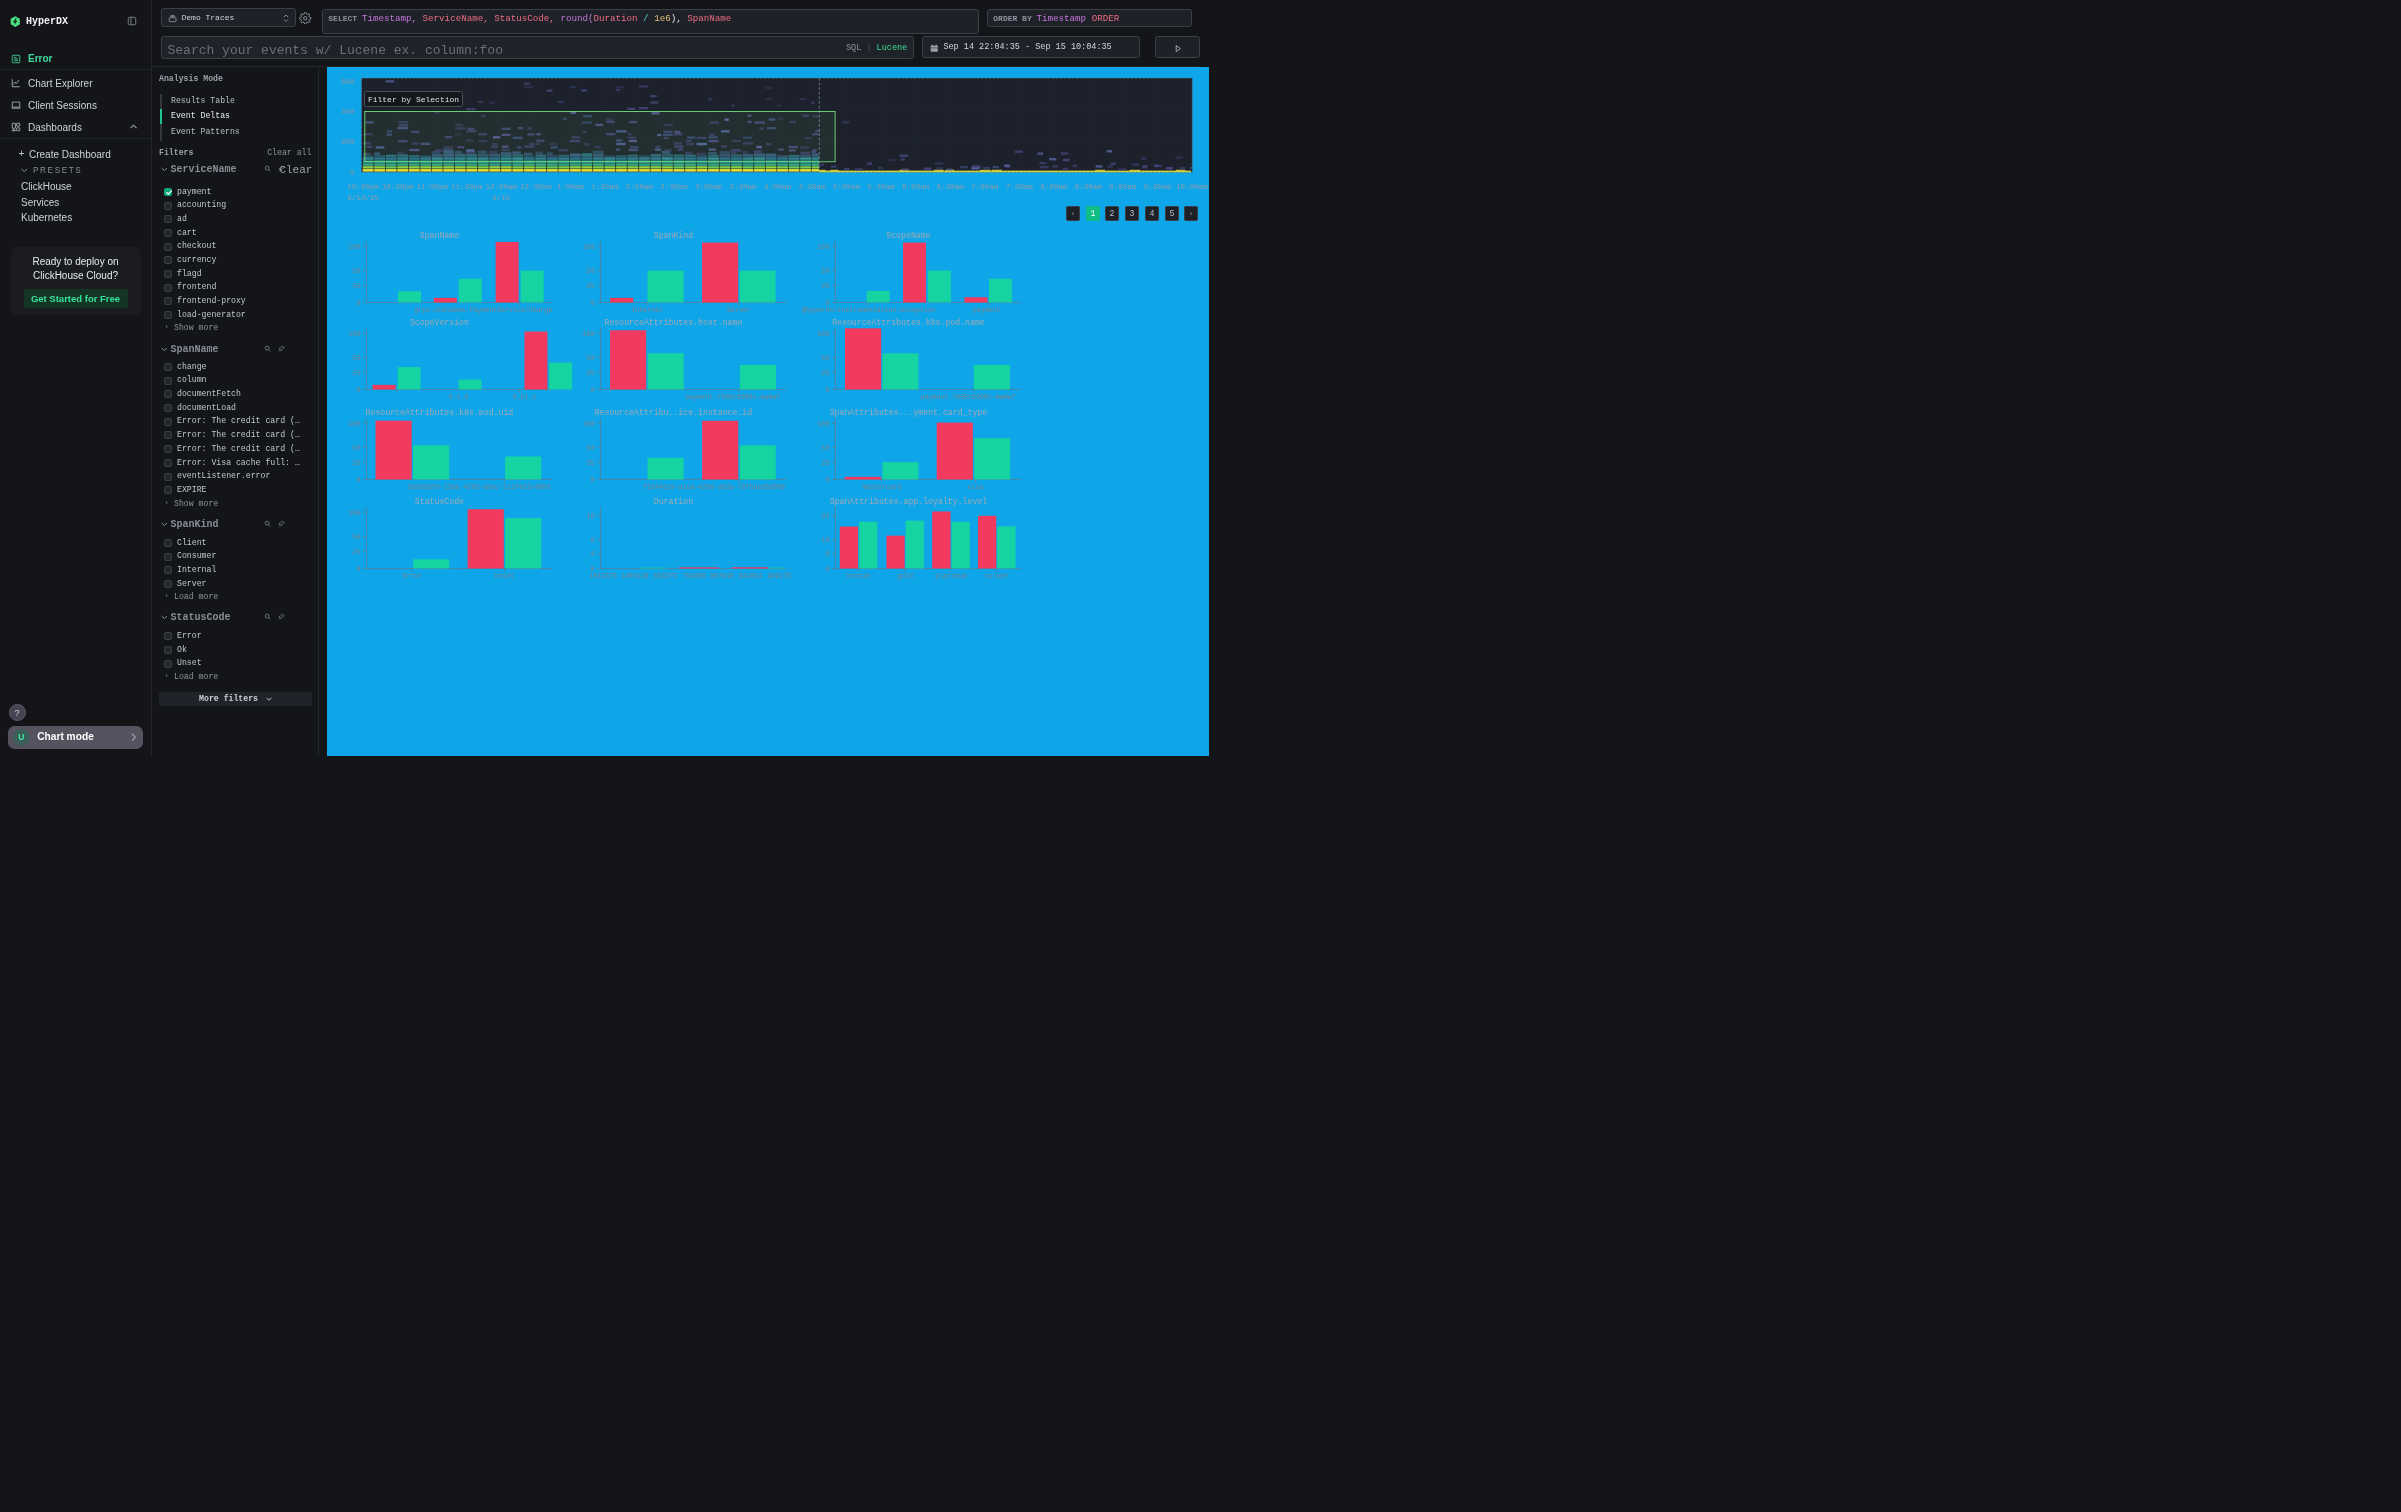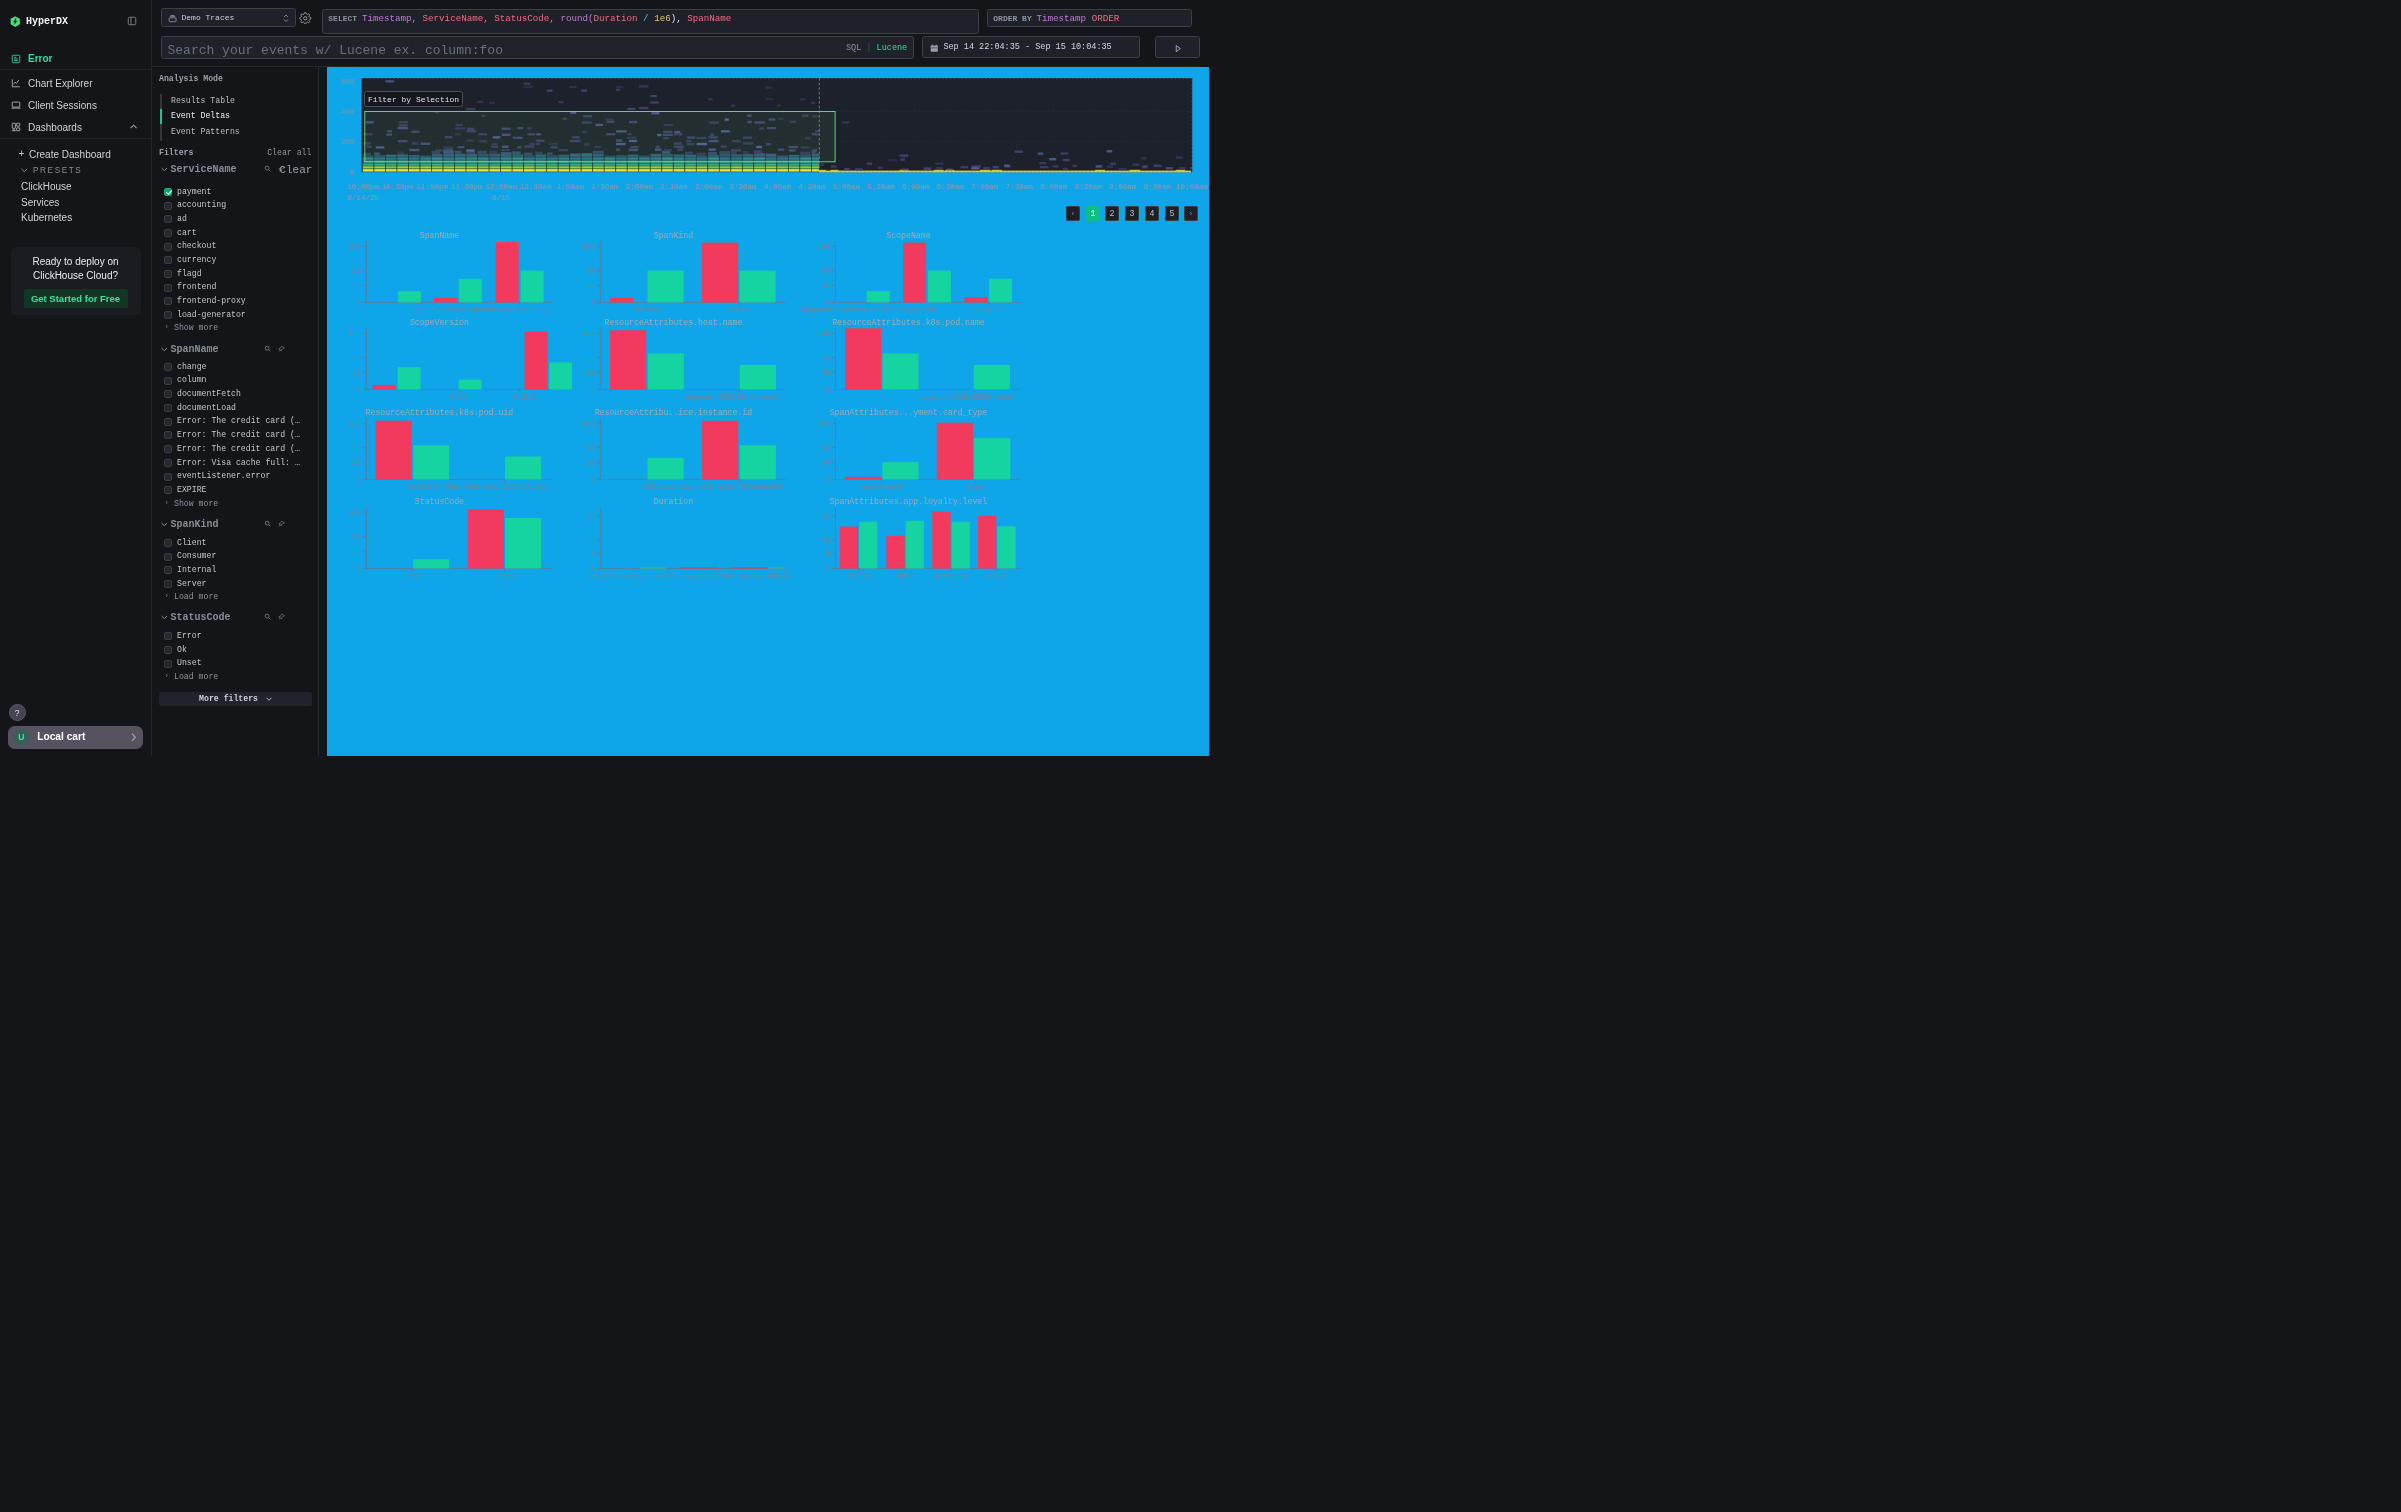--- a/index.html
+++ b/index.html
@@ -128,21 +128,21 @@
     <div class="abs navtxt" style="left:21px;top:181px">ClickHouse</div>
     <div class="abs navtxt" style="left:21px;top:197px">Services</div>
     <div class="abs navtxt" style="left:21px;top:212px">Kubernetes</div>
     <div class="abs" style="left:10.5px;top:247px;width:130px;height:68px;background:#1a1c21;border-radius:5.3px;text-align:center">
 <div style="margin-top:8px;font-size:10px;color:#e6e9ee;line-height:14px">Ready to deploy on<br>ClickHouse Cloud?</div>
 <div style="margin:6px auto 0;width:104px;height:19.4px;background:#143526;border-radius:2.6px;font-weight:bold;font-size:9.5px;color:#36e29a;line-height:19.4px">Get Started for Free</div>
     </div>
     <div class="abs" style="left:8.5px;top:704px;width:17px;height:17px;border-radius:50%;background:#474352;border:0.7px solid #5d5968;color:#d5d8dd;font-size:9.2px;text-align:center;line-height:16.4px">?</div>
     <div class="abs" style="left:8.2px;top:726px;width:135px;height:23px;border-radius:6.6px;background:#56525f">
 <div style="position:absolute;left:4.6px;top:3px;width:17px;height:17px;border-radius:50%;background:#395f58;color:#43e0a0;font-weight:bold;font-size:8.5px;text-align:center;line-height:17px">U</div>
-<div style="position:absolute;left:29px;top:5.3px;font-weight:bold;font-size:10.2px;color:#fff">Local cart</div>
+<div style="position:absolute;left:29px;top:5.3px;font-weight:bold;font-size:10.2px;color:#fff">Chart mode</div>
 <svg style="position:absolute;right:6.6px;top:7.2px" width="5.3" height="8.5" viewBox="0 0 8 13" fill="none" stroke="#a7a2b3" stroke-width="1.8">
         <path d="M1.5 1 L6.5 6.5 L1.5 12"></path>
       </svg>
     </div>
   </div>
 <div id="filters">
     <div class="secl" style="top:7.2px">Analysis Mode</div>
     <div class="modeline"></div>
     <div class="modeact"></div>
     <div class="mitem" style="top:29px">Results Table</div>

